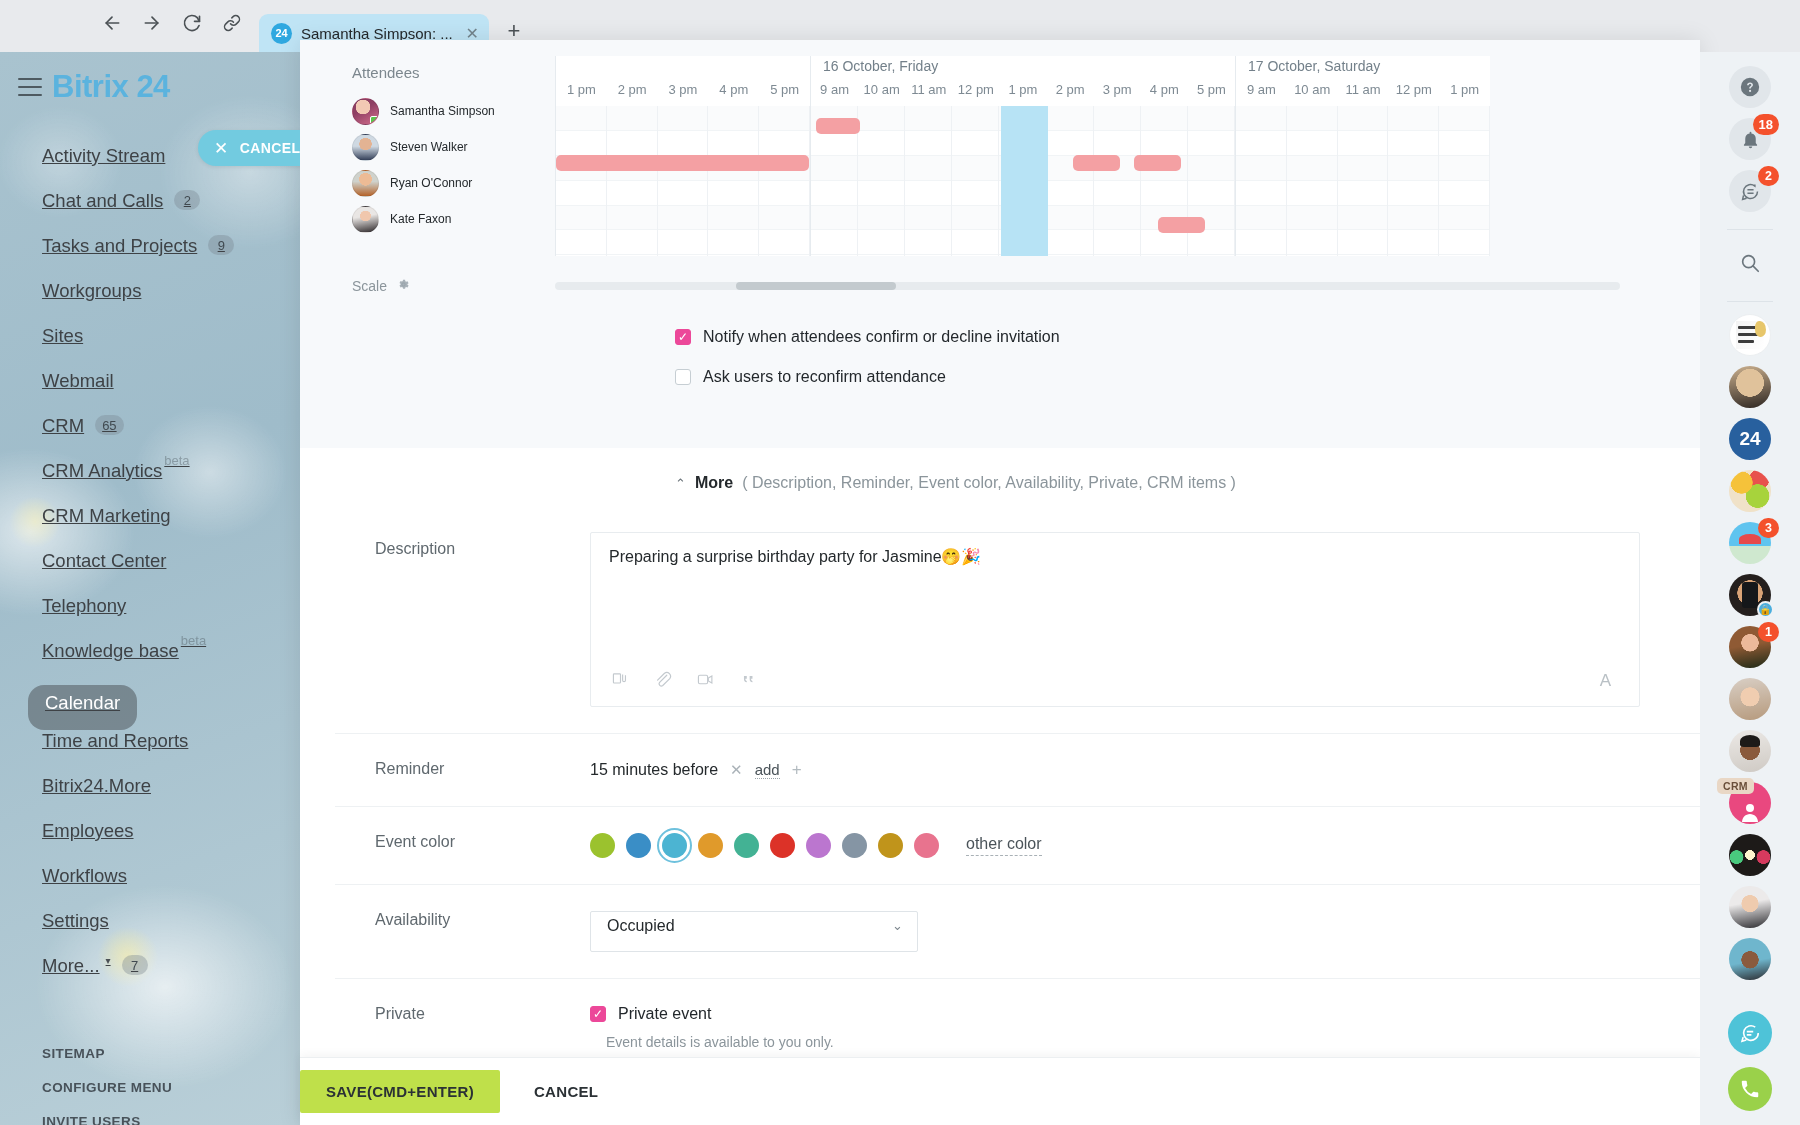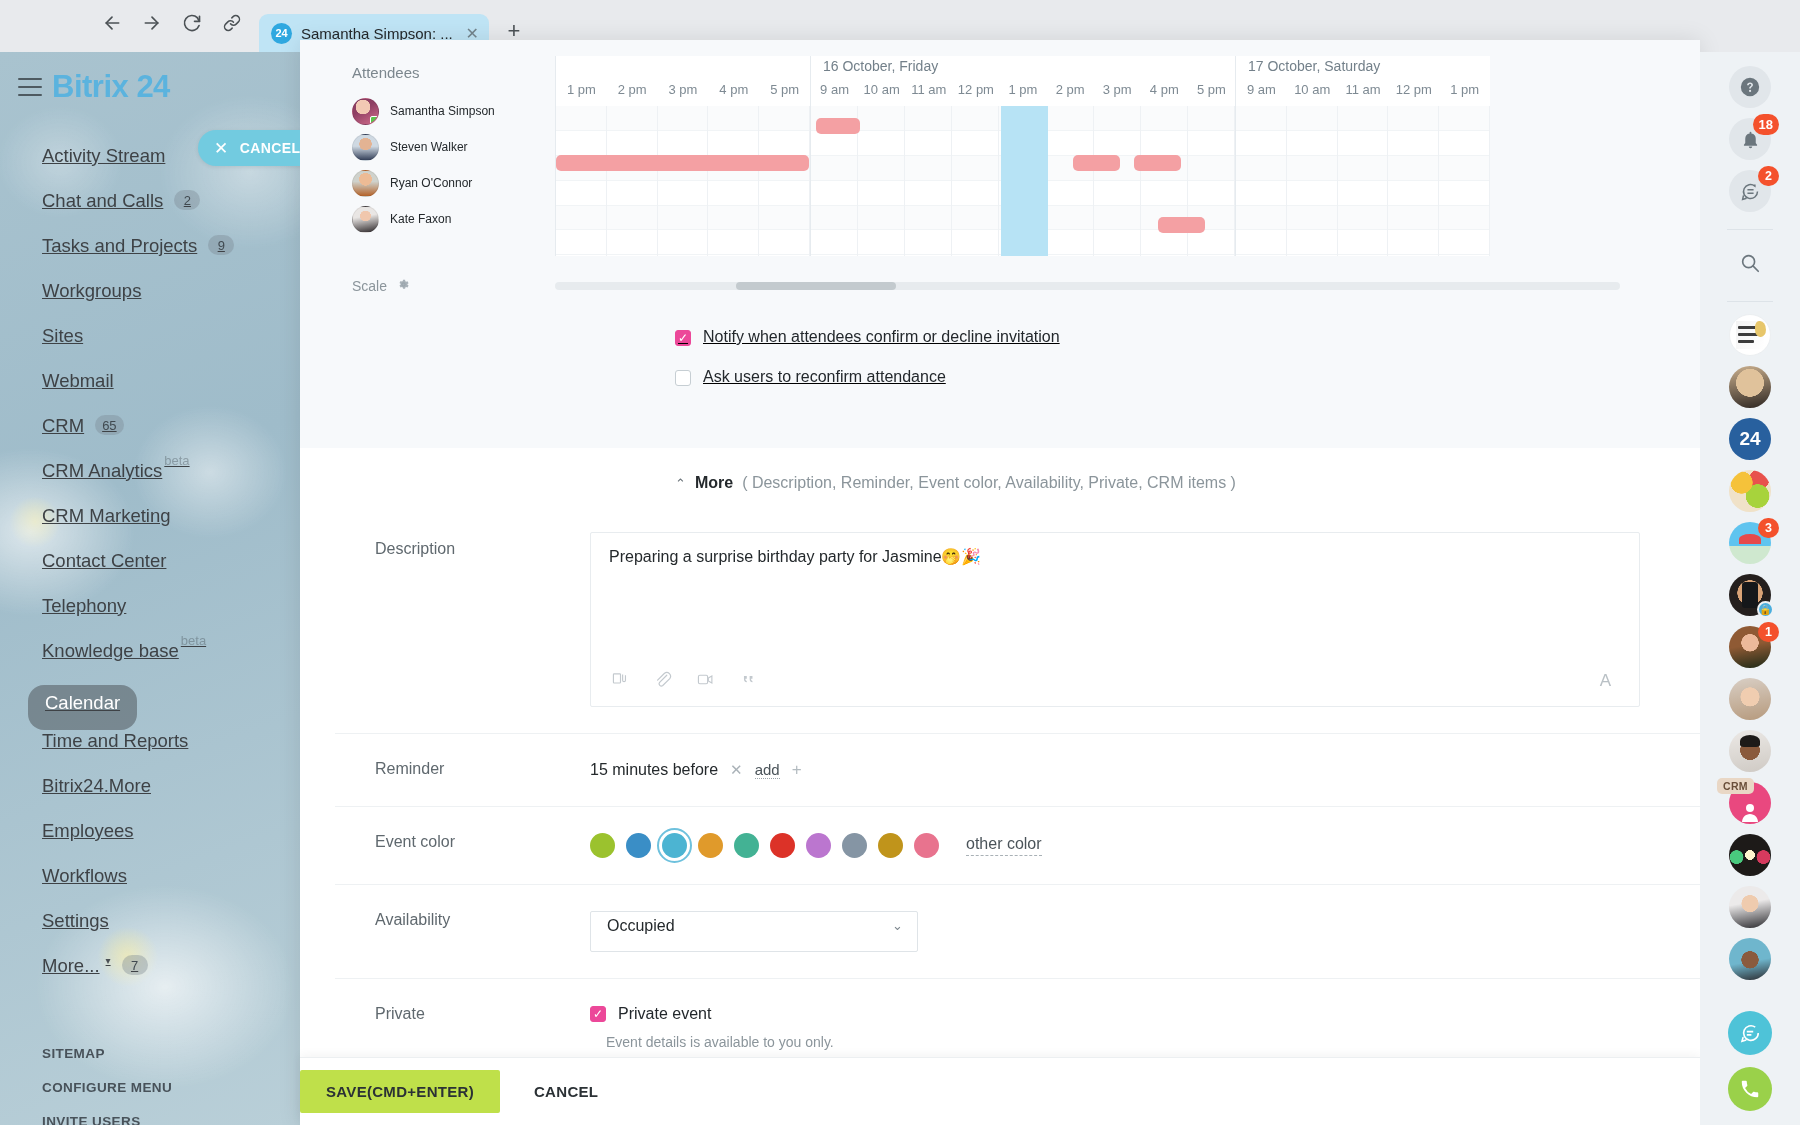--- a/index.html
+++ b/index.html
@@ -156,21 +156,21 @@
   .vlines div { flex: 1 1 0; border-right: 1px solid #eef1f4; }
   .busy { position: absolute; height: 16px; border-radius: 5px; background: #f4a0a3; }
   .sel-band { position: absolute; top: 50px; bottom: 0; background: #b7e3f5; }
 
   .scale-row { display: flex; align-items: center; padding: 10px 40px 0 52px; }
   .scale-label { font-size: 14px; color: #8b959b; width: 203px; }
   .gear { margin-left: 6px; color: #9aa4ab; }
   .scrollbar-track { flex: 1 1 auto; height: 8px; background: #e7ebee; border-radius: 4px; position: relative; margin-right: 40px; }
   .scrollbar-thumb { position: absolute; top: 0; left: 17%; width: 15%; height: 8px; background: #c3cace; border-radius: 4px; }
 
-  .chk-row { display: flex; align-items: flex-end; gap: 12px; padding-left: 375px; margin-top: 22px; text-decoration: underline; }
+  .chk-row { display: flex; align-items: center; gap: 12px; padding-left: 375px; margin-top: 22px; }
   .chk-row.first { margin-top: 34px; }
   .checkbox {
     width: 16px; height: 16px; border-radius: 3px; flex: 0 0 auto;
     border: 1px solid #c6ced3; background: #fff;
   }
   .checkbox.on {
     background: #ec4899; border-color: #ec4899;
     display: flex; align-items: center; justify-content: center;
   }
   .checkbox.on::after { content: "✓"; color: #fff; font-size: 12px; line-height: 1; }

